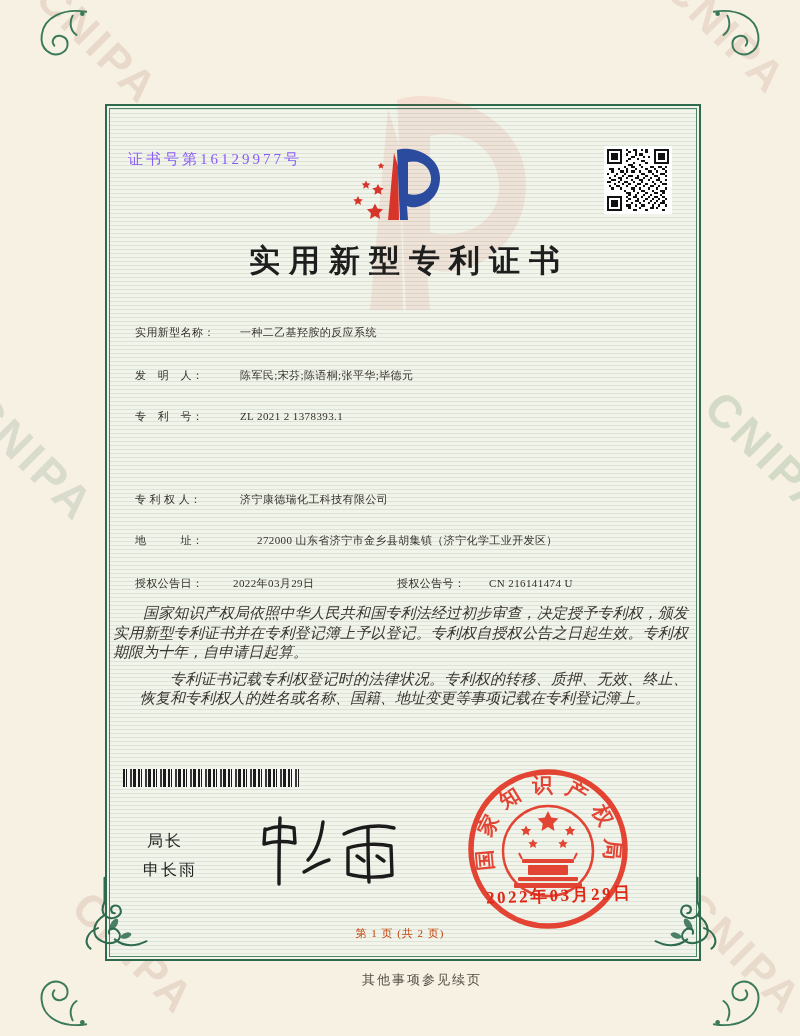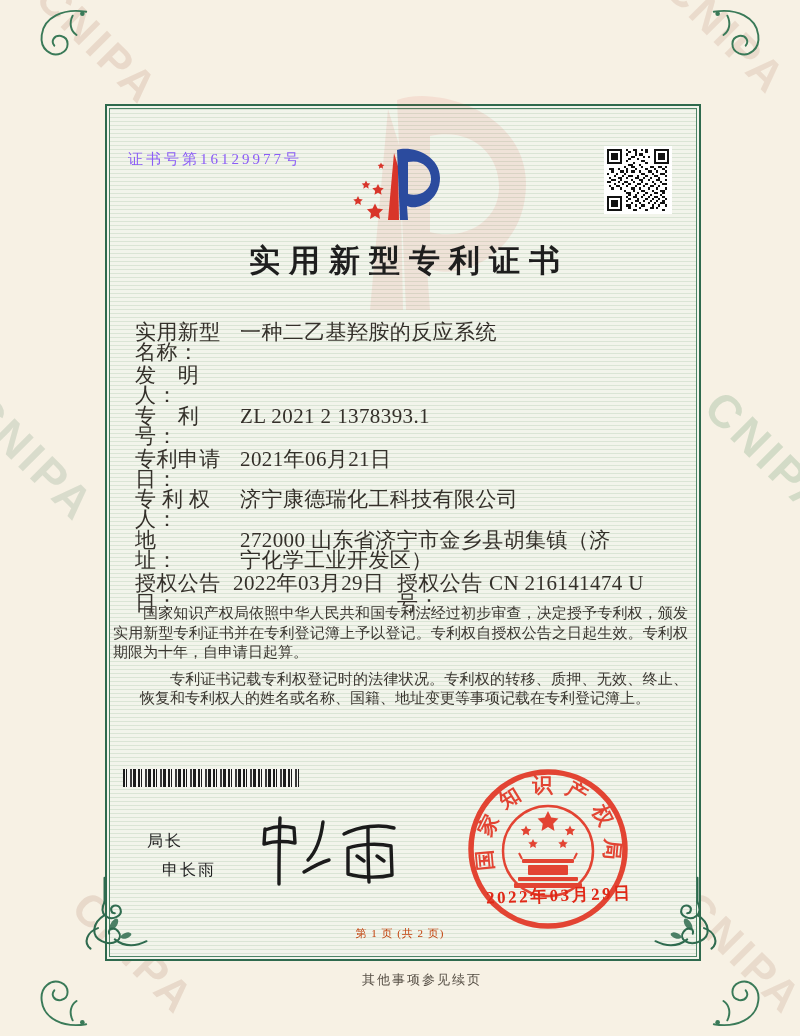--- a/index.html
+++ b/index.html
@@ -19,37 +19,37 @@
   
   .frame{position:absolute;left:105px;top:104px;width:592px;height:853px;
          border:2px solid #2e6a4d;background:#f2f4eb;}
   .frame-inner{position:absolute;inset:2px;border:1px solid #4c8466;
          background:repeating-linear-gradient(180deg,rgba(163,193,163,.30) 0 1px,rgba(255,255,255,0) 1px 4px);}
   .abs{position:absolute;}
   .cert-no{left:128px;top:150px;font-size:15px;letter-spacing:3px;color:#8b5cf6;}
   .ghost-logo{left:250px;top:88px;opacity:.09;}
   .title{left:0;top:240px;width:800px;text-align:center;font-size:31px;font-weight:bold;
          letter-spacing:9px;padding-left:9px;color:#1e1e1e;}
-  .row{left:135px;display:flex;font-size:21px;color:#34302a;letter-spacing:.4px;line-height:20px;}
+  .row{left:135px;display:flex;font-size:11px;color:#34302a;letter-spacing:.4px;line-height:20px;}
   .row .lbl{flex:0 0 105px;}
   .row .val{flex:0 0 auto;}
-  .row-addr .val{width:392px;}
+  .row-addr .val{width:392px;margin-left:17px;}
   .grant2 .lbl{flex-basis:92px;}
   .grant1 .lbl{flex-basis:98px;}
   .paras{left:113px;top:604px;width:575px;font-size:15px;line-height:19.5px;
          text-align:justify;color:#39352f;}
-  .paras p{margin:0;text-indent:2em;}
+  .paras p{margin:0;text-indent:2em;font-style:italic;}
   .paras p + p{margin-top:7px;margin-left:27px;}
   .barcode{left:123px;top:769px;width:176px;height:18px;
       background:repeating-linear-gradient(90deg,#1b1b1b 0 2px,#f6f6f2 2px 3px,#1b1b1b 3px 4px,
       #f6f6f2 4px 7px,#3a3a3a 7px 9px,#f6f6f2 9px 10px,#1b1b1b 10px 13px,#f6f6f2 13px 15px);}
   .director{font-family:Liberation Serif, serif;font-size:16px;color:#222;
             letter-spacing:2px;}
   .d1{left:147px;top:831px;}
-  .d2{left:162px;top:860px;text-align:center;}
+  .d2{left:143px;top:860px;text-align:center;}
   .seal-date{left:486px;top:884px;font-size:17px;font-weight:600;color:#e02817;
              letter-spacing:2.5px;transform:rotate(-2deg);}
   .page-no{left:0;top:926px;width:800px;text-align:center;font-size:11px;letter-spacing:1px;color:#c2410c;}
   .footer-note{left:0;top:971px;width:800px;text-align:center;font-size:13px;letter-spacing:2px;color:#554e44;padding-left:22px;}
   svg{display:block;}
 </style>
 </head>
 <body>
 
 <div class="page">
@@ -140,28 +140,25 @@
   </svg>
 
   <div class="abs title">实用新型专利证书</div>
 
   <div class="abs row" style="top:322px">
     <span class="lbl">实用新型名称：</span>
     <span class="val">一种二乙基羟胺的反应系统</span>
   </div>
   <div class="abs row" style="top:365px">
     <span class="lbl">发　明　人：</span>
+    <span class="val">陈军民;宋芬;陈语桐;张平华;毕德元</span>
   </div>
   <div class="abs row" style="top:406px">
     <span class="lbl">专　利　号：</span>
     <span class="val">ZL 2021 2 1378393.1</span>
-  </div>
-  <div class="abs row" style="top:449px">
-    <span class="lbl">专利申请日：</span>
-    <span class="val">2021年06月21日</span>
   </div>
   <div class="abs row" style="top:489px">
     <span class="lbl">专 利 权 人：</span>
     <span class="val">济宁康德瑞化工科技有限公司</span>
   </div>
   <div class="abs row row-addr" style="top:530px">
     <span class="lbl">地　　　址：</span>
     <span class="val">272000 山东省济宁市金乡县胡集镇（济宁化学工业开发区）</span>
   </div>
 

